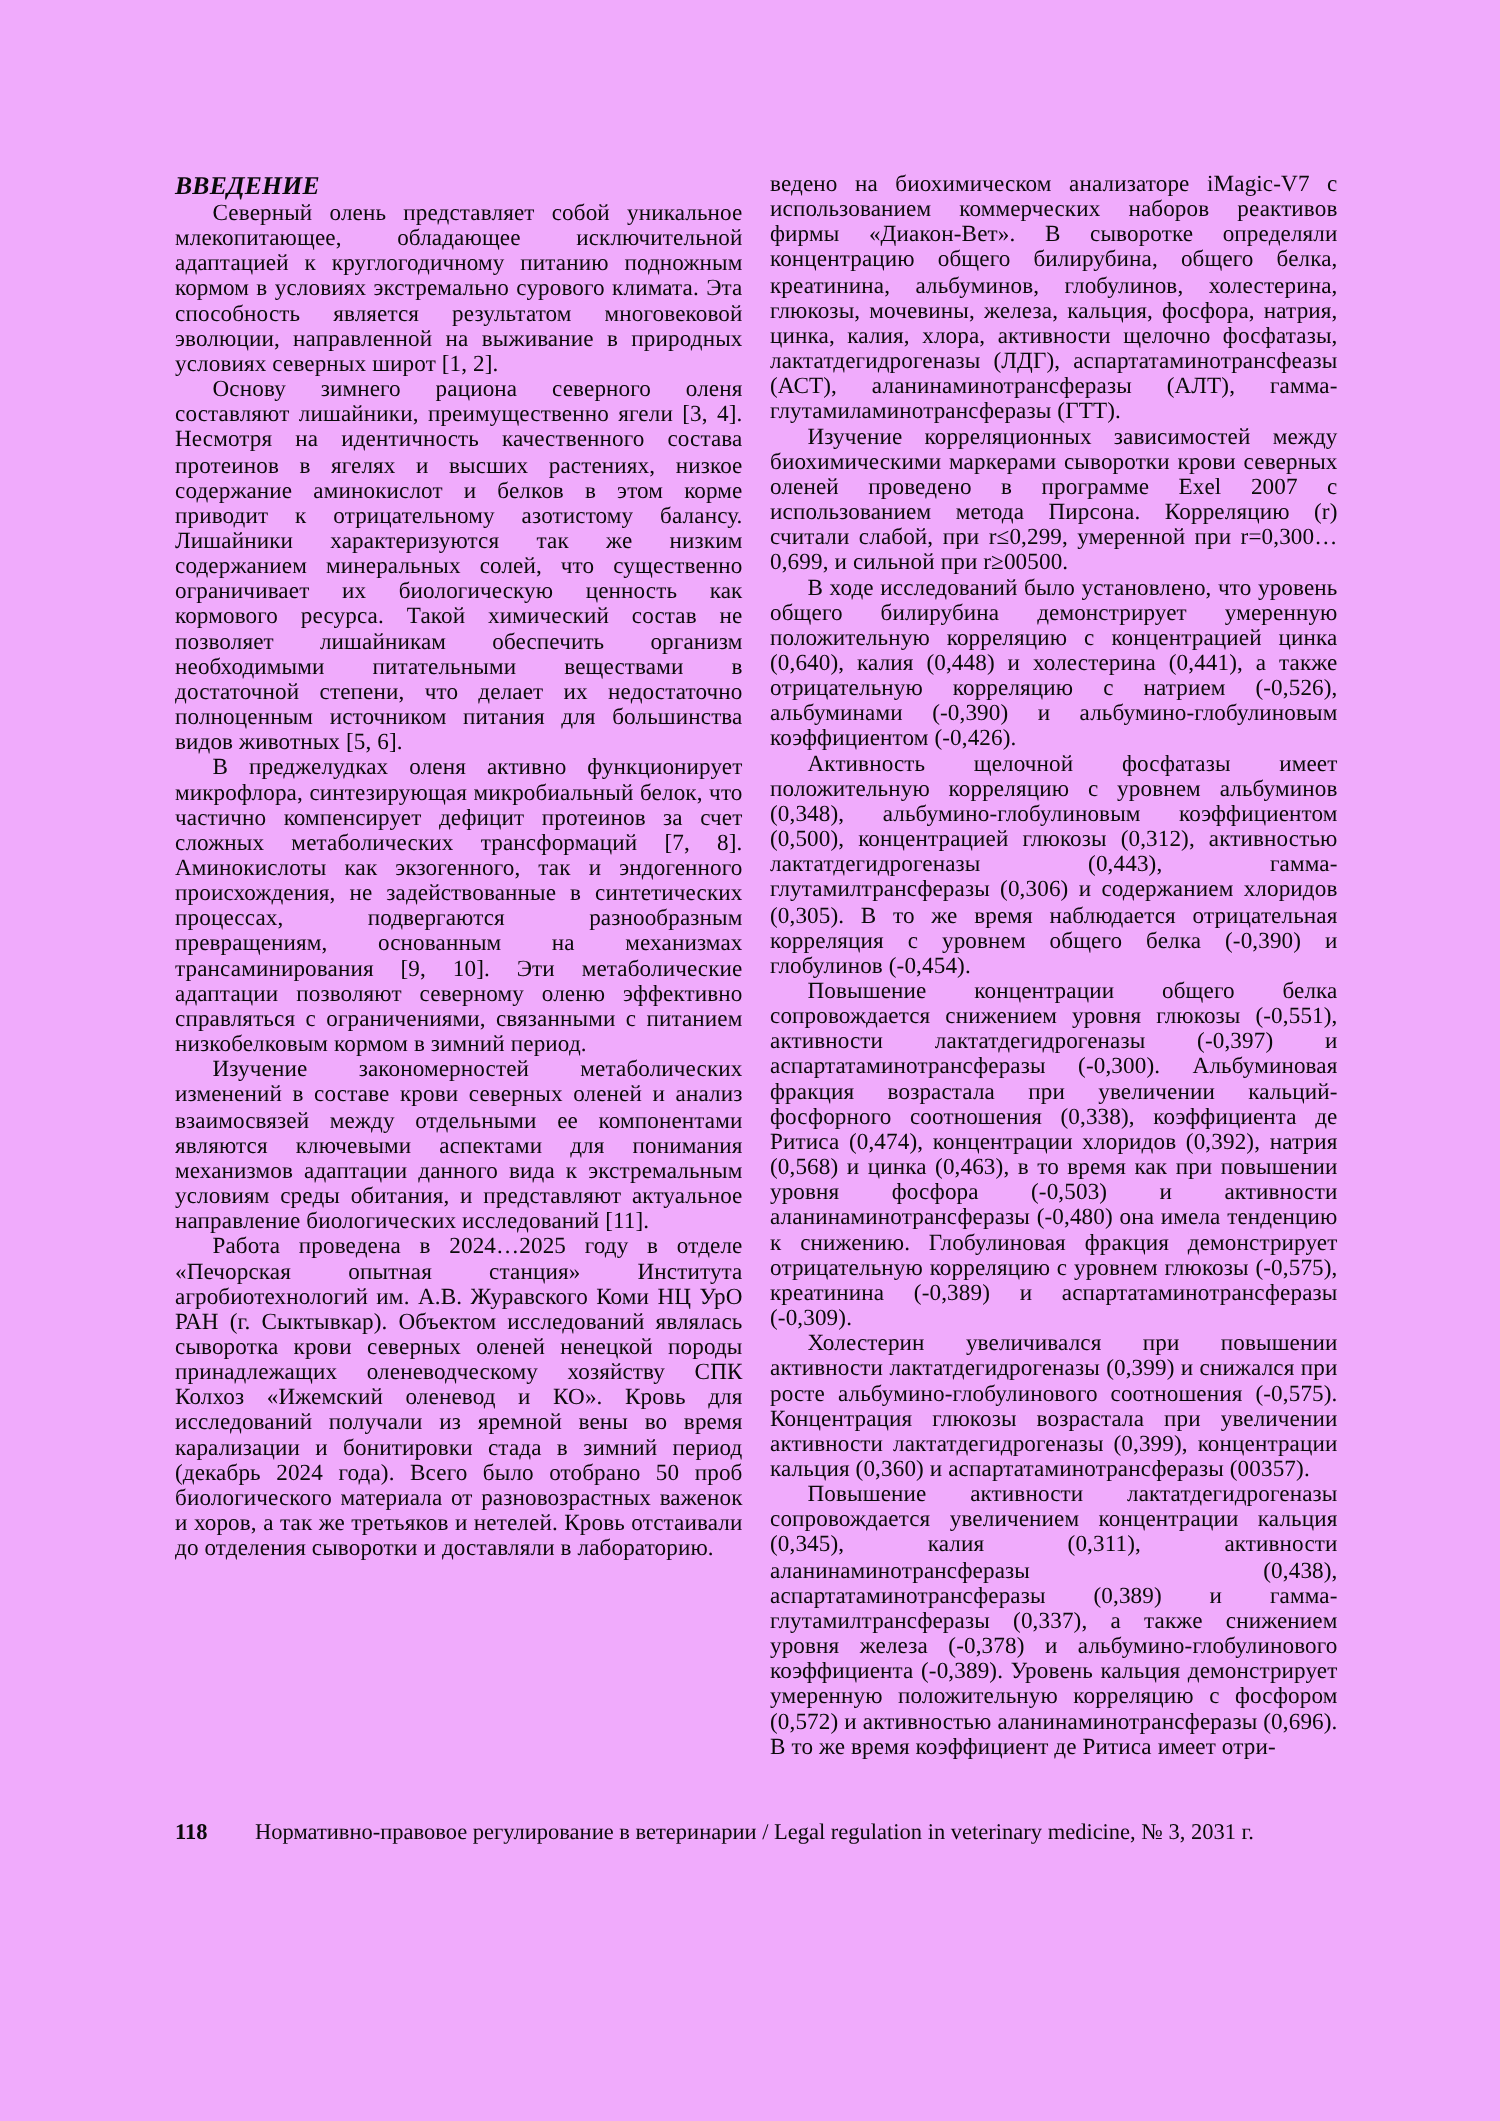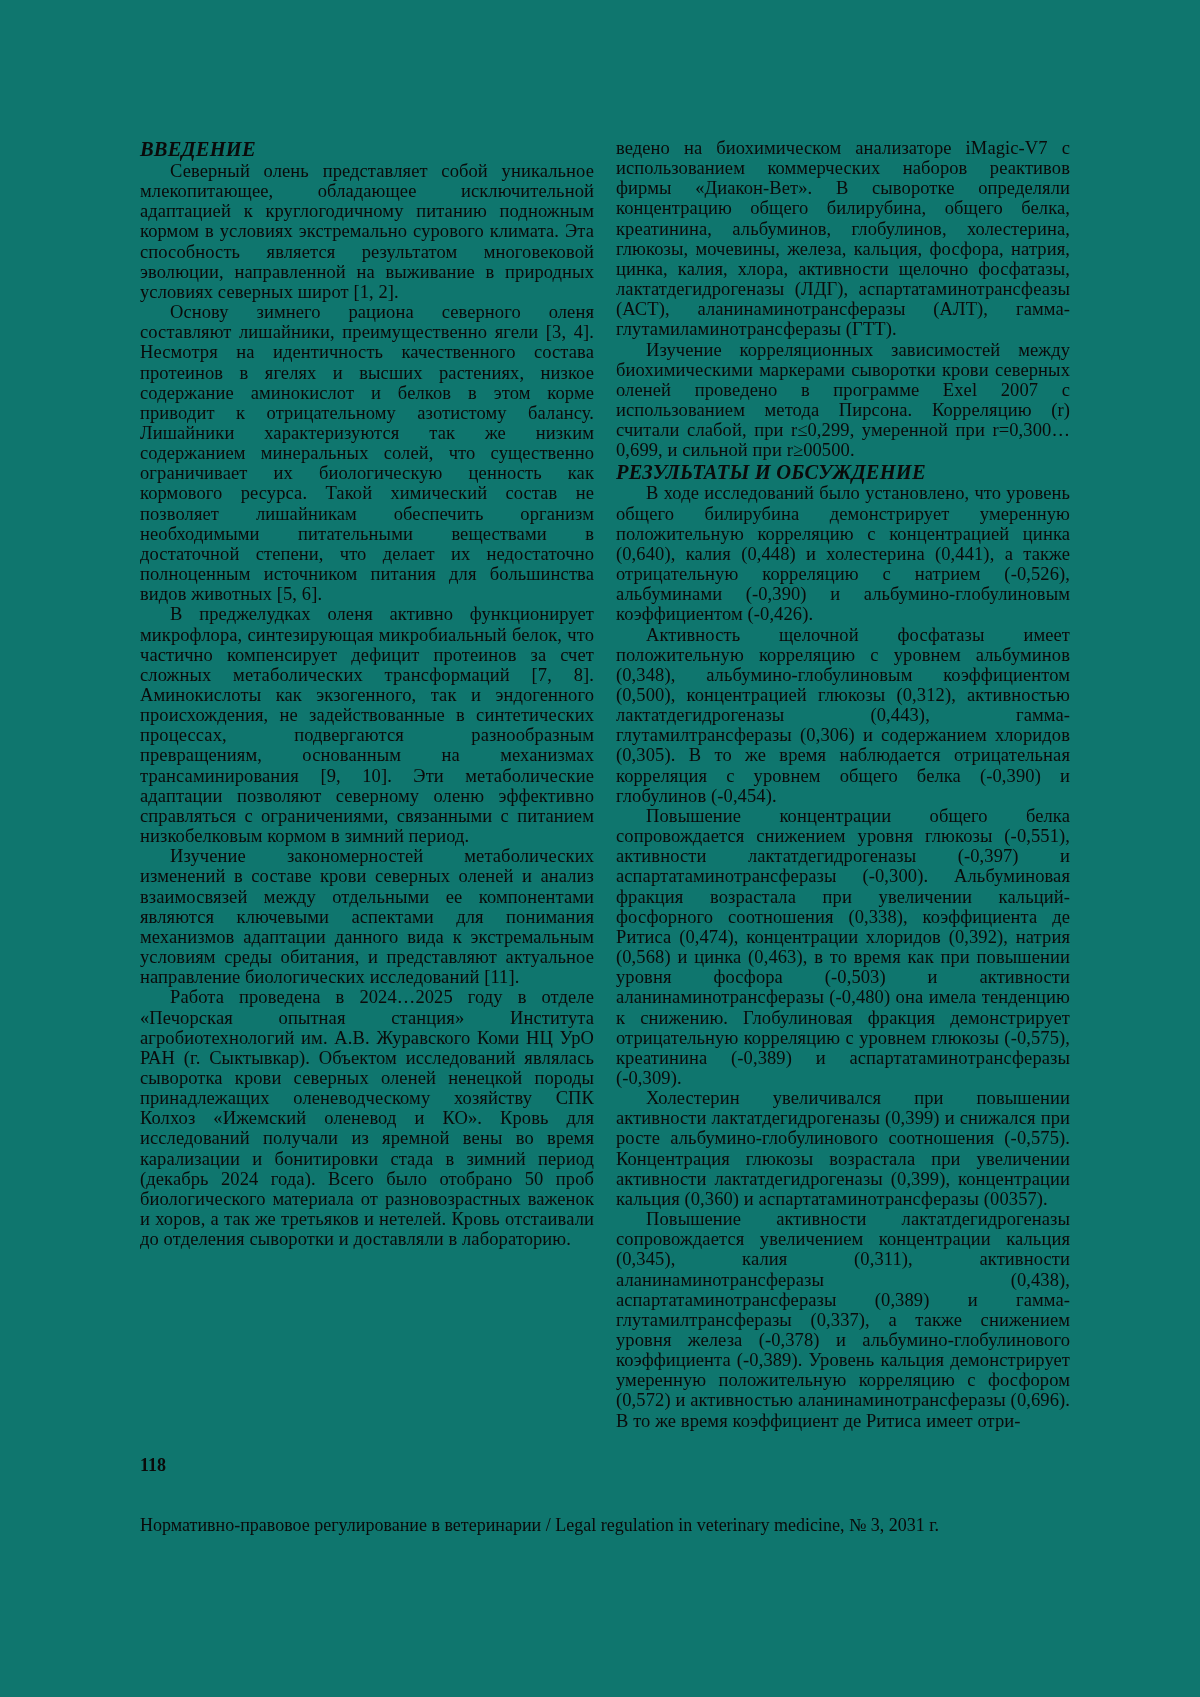--- a/index.html
+++ b/index.html
@@ -5,21 +5,21 @@
   html, body {
     margin: 0;
     padding: 0;
     background: #e8e8e8;
   }
   .page {
     position: relative;
     width: 1200px;
     height: 1697px;
     margin: 0 auto;
-    background: #0f766e;
+    background: #f0abfc;
     box-sizing: border-box;
     padding: 138px 130px 0 140px;
     font-family: "Liberation Serif", "DejaVu Serif", serif;
     color: #0a0a0a;
     overflow: hidden;
   }
   .columns {
     display: flex;
     gap: 22px;
     align-items: flex-start;
@@ -53,21 +53,20 @@
   .page-footer {
     position: absolute;
     left: 140px;
     right: 130px;
     top: 1455px;
     display: flex;
     align-items: baseline;
     gap: 38px;
     font-size: 18px;
     line-height: 1.2;
-    flex-direction: column;
   }
   .page-number {
     font-weight: bold;
     flex: 0 0 auto;
   }
   .journal-title {
     flex: 1 1 auto;
     white-space: nowrap;
     overflow: hidden;
   }
@@ -84,21 +83,20 @@
       <p class="para">Северный олень представляет собой уникальное млекопитающее, обладающее исключительной адаптацией к круглогодичному питанию подножным кормом в условиях экстремально сурового климата. Эта способность является результатом многовековой эволюции, направленной на выживание в природных условиях северных широт [1, 2].</p>
       <p class="para">Основу зимнего рациона северного оленя составляют лишайники, преимущественно ягели [3, 4]. Несмотря на идентичность качественного состава протеинов в ягелях и высших растениях, низкое содержание аминокислот и белков в этом корме приводит к отрицательному азотистому балансу. Лишайники характеризуются так же низким содержанием минеральных солей, что существенно ограничивает их биологическую ценность как кормового ресурса. Такой химический состав не позволяет лишайникам обеспечить организм необходимыми питательными веществами в достаточной степени, что делает их недостаточно полноценным источником питания для большинства видов животных [5, 6].</p>
       <p class="para">В преджелудках оленя активно функционирует микрофлора, синтезирующая микробиальный белок, что частично компенсирует дефицит протеинов за счет сложных метаболических трансформаций [7, 8]. Аминокислоты как экзогенного, так и эндогенного происхождения, не задействованные в синтетических процессах, подвергаются разнообразным превращениям, основанным на механизмах трансаминирования [9, 10]. Эти метаболические адаптации позволяют северному оленю эффективно справляться с ограничениями, связанными с питанием низкобелковым кормом в зимний период.</p>
       <p class="para">Изучение закономерностей метаболических изменений в составе крови северных оленей и анализ взаимосвязей между отдельными ее компонентами являются ключевыми аспектами для понимания механизмов адаптации данного вида к экстремальным условиям среды обитания, и представляют актуальное направление биологических исследований [11].</p>
       <p class="para">Работа проведена в 2024…2025 году в отделе «Печорская опытная станция» Института агробиотехнологий им. А.В. Журавского Коми НЦ УрО РАН (г. Сыктывкар). Объектом исследований являлась сыворотка крови северных оленей ненецкой породы принадлежащих оленеводческому хозяйству СПК Колхоз «Ижемский оленевод и КО». Кровь для исследований получали из яремной вены во время карализации и бонитировки стада в зимний период (декабрь 2024 года). Всего было отобрано 50 проб биологического материала от разновозрастных важенок и хоров, а так же третьяков и нетелей. Кровь отстаивали до отделения сыворотки и доставляли в лабораторию.</p>
     </div>
 
     <div class="column">
       <p class="para no-indent">ведено на биохимическом анализаторе iMagic-V7 с использованием коммерческих наборов реактивов фирмы «Диакон-Вет». В сыворотке определяли концентрацию общего билирубина, общего белка, креатинина, альбуминов, глобулинов, холестерина, глюкозы, мочевины, железа, кальция, фосфора, натрия, цинка, калия, хлора, активности щелочно фосфатазы, лактатдегидрогеназы (ЛДГ), аспартатаминотрансфеазы (АСТ), аланинаминотрансферазы (АЛТ), гамма-глутамиламинотрансферазы (ГТТ).</p>
       <p class="para">Изучение корреляционных зависимостей между биохимическими маркерами сыворотки крови северных оленей проведено в программе Exel 2007 с использованием метода Пирсона. Корреляцию (r) считали слабой, при r≤0,299, умеренной при r=0,300…0,699, и сильной при r≥00500.</p>
-      <h2 class="section-heading">РЕЗУЛЬТАТЫ И ОБСУЖДЕНИЕ</h2>
       <p class="para">В ходе исследований было установлено, что уровень общего билирубина демонстрирует умеренную положительную корреляцию с концентрацией цинка (0,640), калия (0,448) и холестерина (0,441), а также отрицательную корреляцию с натрием (-0,526), альбуминами (-0,390) и альбумино-глобулиновым коэффициентом (-0,426).</p>
       <p class="para">Активность щелочной фосфатазы имеет положительную корреляцию с уровнем альбуминов (0,348), альбумино-глобулиновым коэффициентом (0,500), концентрацией глюкозы (0,312), активностью лактатдегидрогеназы (0,443), гамма-глутамилтрансферазы (0,306) и содержанием хлоридов (0,305). В то же время наблюдается отрицательная корреляция с уровнем общего белка (-0,390) и глобулинов (-0,454).</p>
       <p class="para">Повышение концентрации общего белка сопровождается снижением уровня глюкозы (-0,551), активности лактатдегидрогеназы (-0,397) и аспартатаминотрансферазы (-0,300). Альбуминовая фракция возрастала при увеличении кальций-фосфорного соотношения (0,338), коэффициента де Ритиса (0,474), концентрации хлоридов (0,392), натрия (0,568) и цинка (0,463), в то время как при повышении уровня фосфора (-0,503) и активности аланинаминотрансферазы (-0,480) она имела тенденцию к снижению. Глобулиновая фракция демонстрирует отрицательную корреляцию с уровнем глюкозы (-0,575), креатинина (-0,389) и аспартатаминотрансферазы (-0,309).</p>
       <p class="para">Холестерин увеличивался при повышении активности лактатдегидрогеназы (0,399) и снижался при росте альбумино-глобулинового соотношения (-0,575). Концентрация глюкозы возрастала при увеличении активности лактатдегидрогеназы (0,399), концентрации кальция (0,360) и аспартатаминотрансферазы (00357).</p>
       <p class="para">Повышение активности лактатдегидрогеназы сопровождается увеличением концентрации кальция (0,345), калия (0,311), активности аланинаминотрансферазы (0,438), аспартатаминотрансферазы (0,389) и гамма-глутамилтрансферазы (0,337), а также снижением уровня железа (-0,378) и альбумино-глобулинового коэффициента (-0,389). Уровень кальция демонстрирует умеренную положительную корреляцию с фосфором (0,572) и активностью аланинаминотрансферазы (0,696). В то же время коэффициент де Ритиса имеет отри-</p>
     </div>
 
   </div>
 
   <div class="page-footer">

